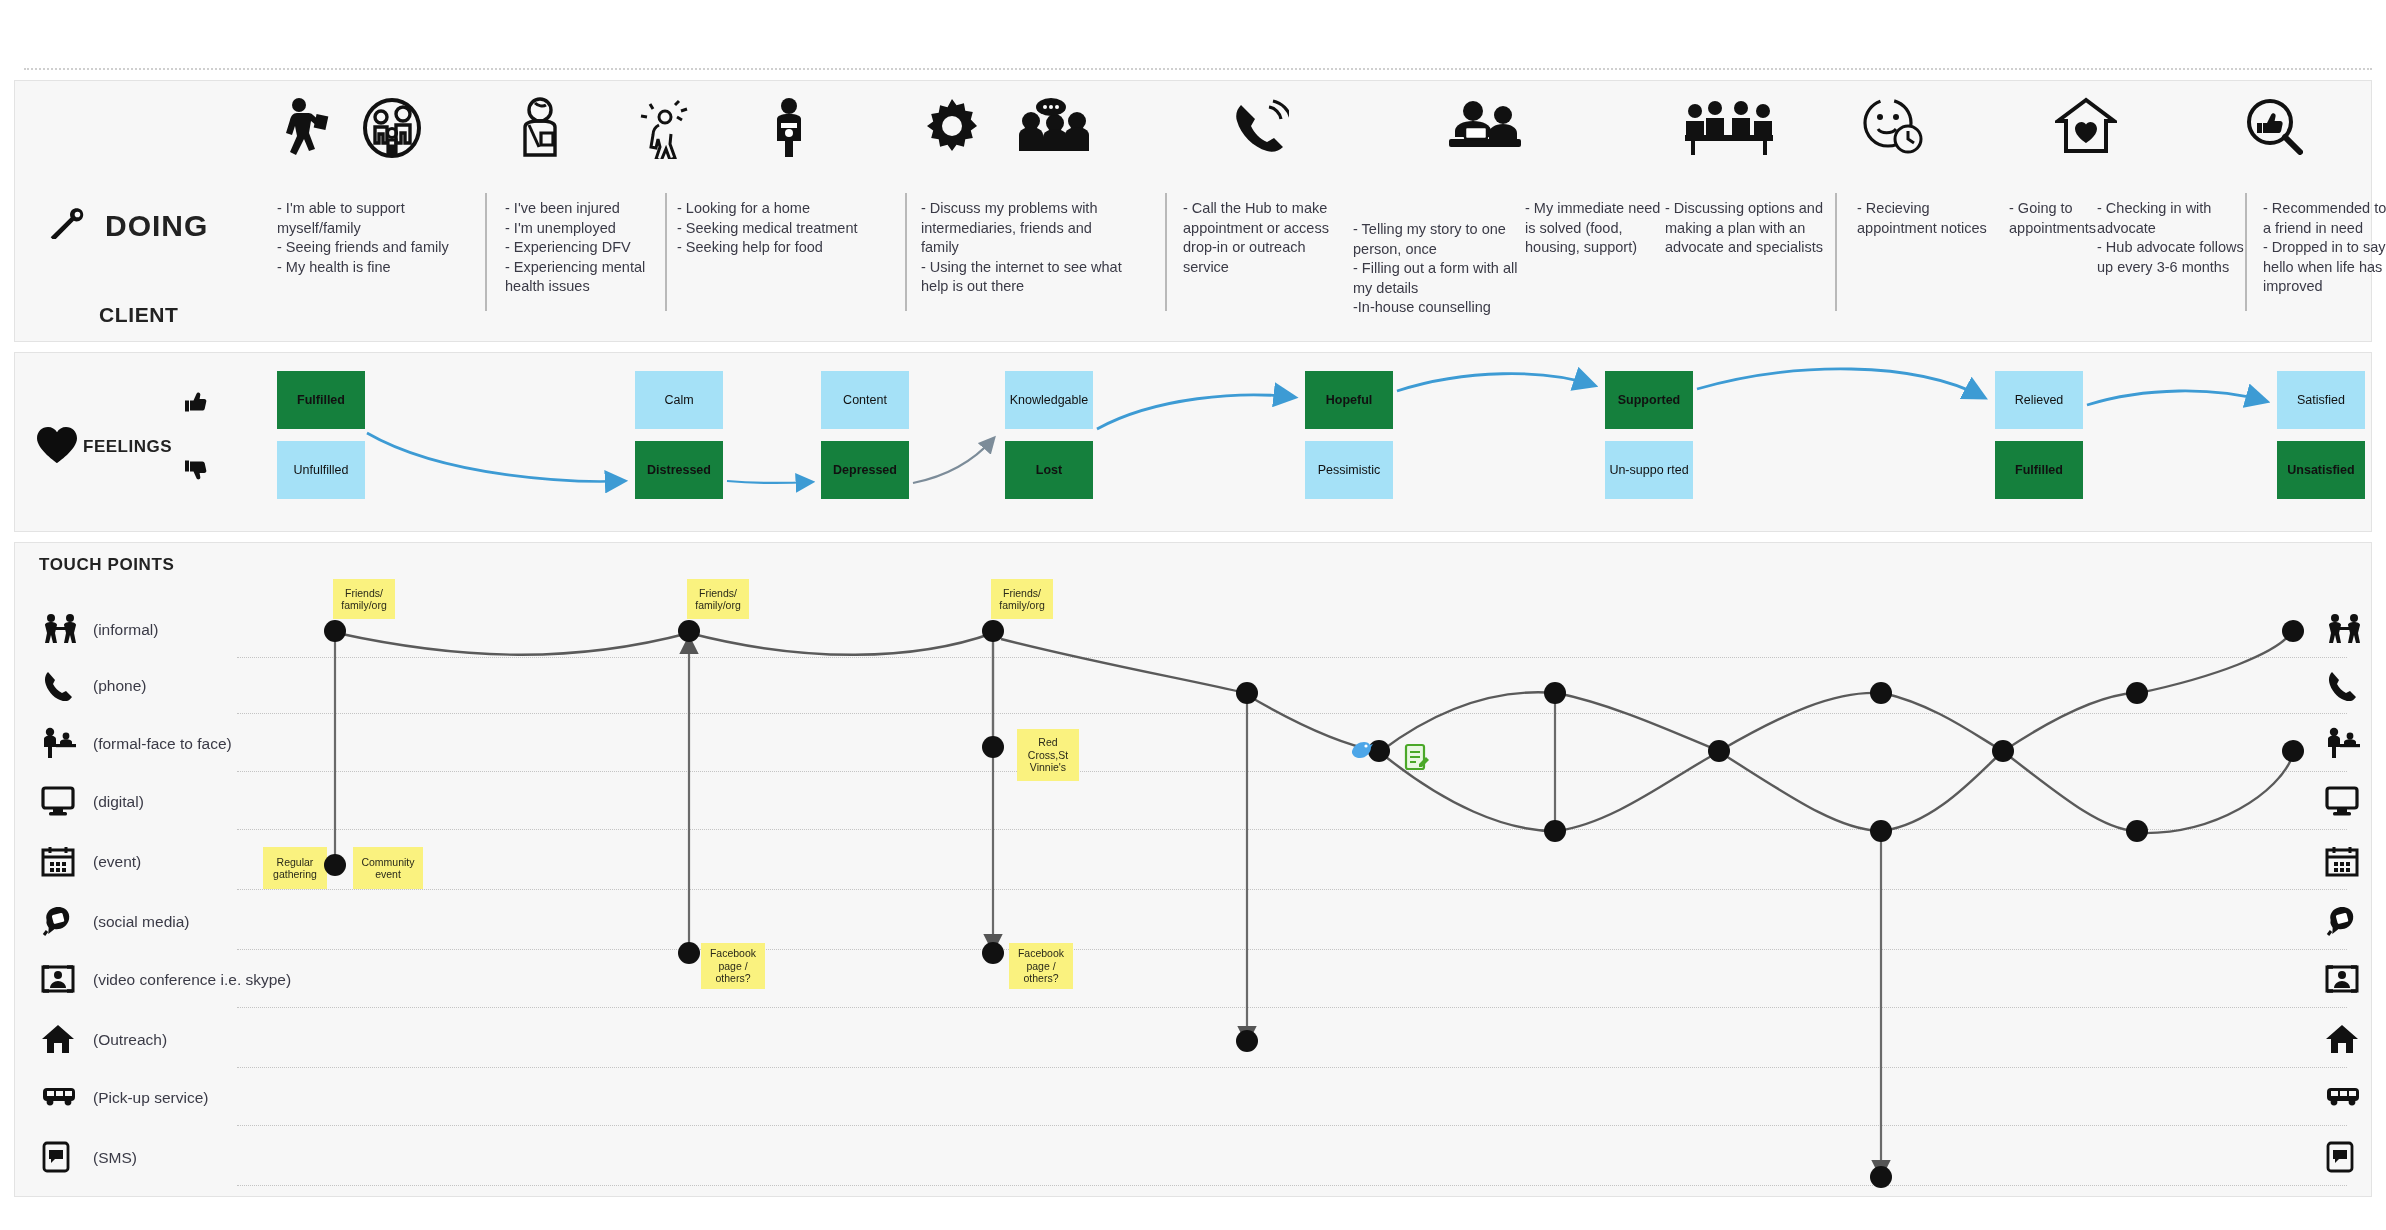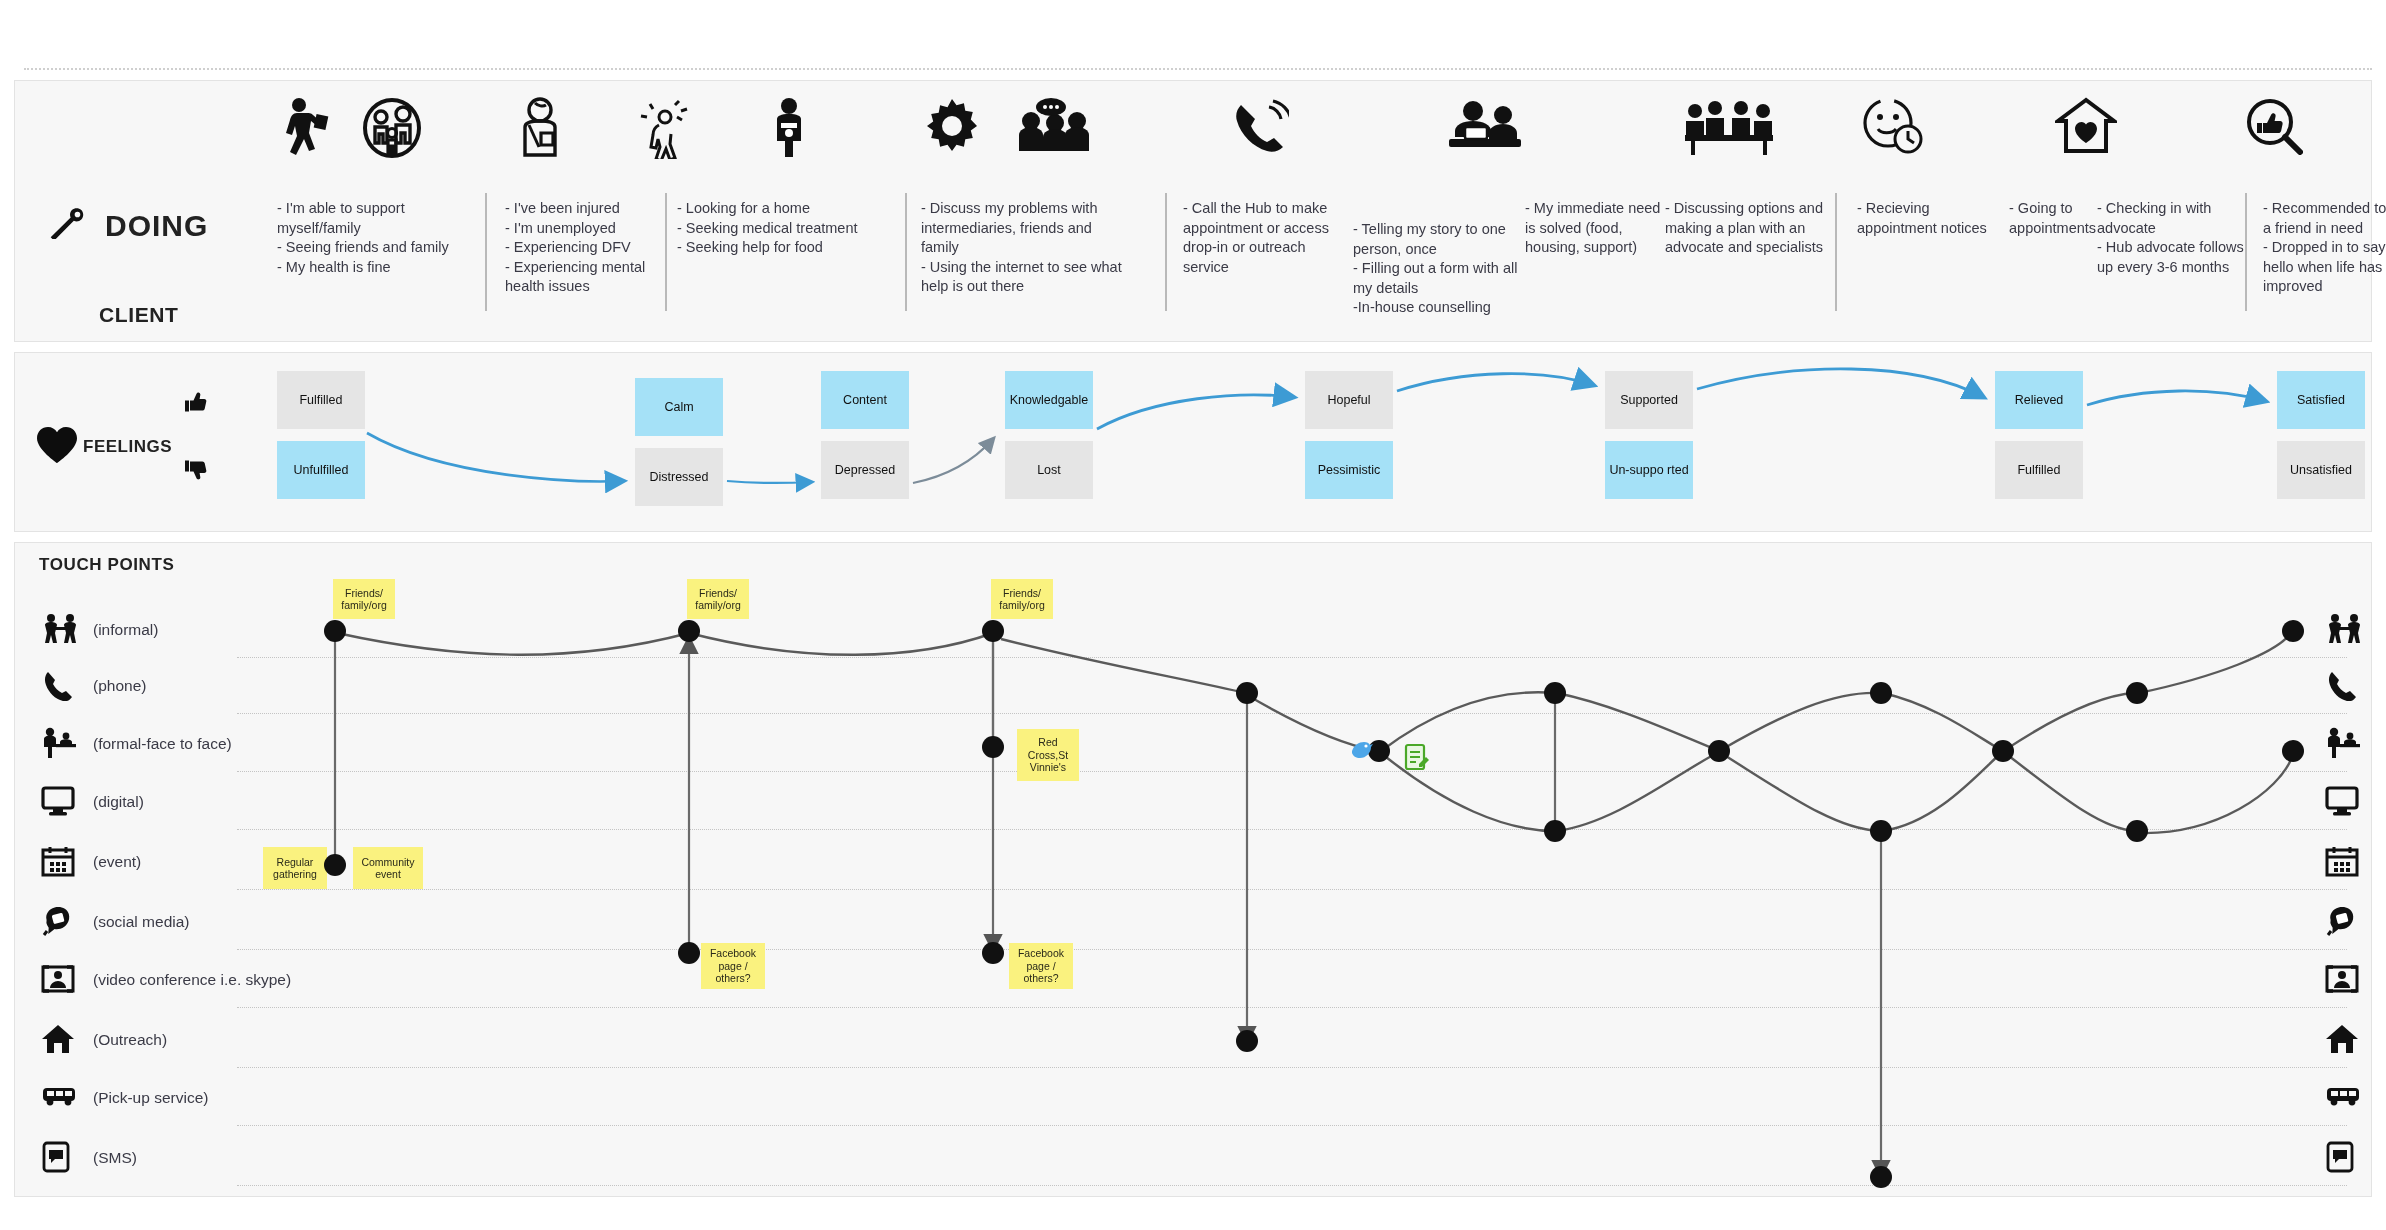--- a/index.html
+++ b/index.html
@@ -88,21 +88,21 @@
     width: 88px; height: 58px;
     display: flex; align-items: center; justify-content: center;
     text-align: center;
     font-size: 12.5px;
     color: #111;
     line-height: 1.15;
     padding: 2px;
   }
   .feel-pos { }
   .feel-neg { }
-  .c-dark { background: #e5e5e5; }
+  .c-dark { background: #15803d; font-weight: bold; }
   .c-light { background: #a5e1f7; }
 
   #feelings-svg { position: absolute; left: 0; top: 0; width: 2358px; height: 180px; pointer-events: none; }
 
   
   #touch-panel { left: 14px; top: 542px; width: 2358px; height: 655px; }
   #touch-title { left: 24px; top: 12px; font-size: 17px; letter-spacing: 0.6px; }
   .tp-row-label {
     position: absolute;
     font-size: 15.5px;
@@ -317,21 +317,21 @@
       <path d="M7 11.5h3.5l2.8-6.3c.5-1.2 1.6-1.9 2.7-1.5 1 .3 1.5 1.3 1.3 2.4L16.6 10h4.6c1.4 0 2.4 1.2 2.1 2.5l-1.6 7.2c-.2 1.1-1.2 1.9-2.3 1.9H7V11.5zM2 11.5h4v11H2z" fill="#111"></path>
     </svg>
     <svg id="thumb-down" width="26" height="26" viewBox="0 0 26 26">
       <path d="M7 14.5h3.5l2.8 6.3c.5 1.2 1.6 1.9 2.7 1.5 1-.3 1.5-1.3 1.3-2.4L16.6 16h4.6c1.4 0 2.4-1.2 2.1-2.5l-1.6-7.2C21.5 5.2 20.5 4.4 19.4 4.4H7v10.1zM2 3.5h4v11H2z" fill="#111"></path>
     </svg>
     <div id="feel-cols-container">
         <div class="feel-col" style="left: 262px; top: 18px;">
           <div class="feel-box feel-pos c-dark">Fulfilled</div>
           <div class="feel-box feel-neg c-light" style="margin-top: 12px;">Unfulfilled</div>
         </div>
-        <div class="feel-col" style="left: 620px; top: 25px;">
+        <div class="feel-col" style="left: 620px; top: 18px;">
           <div class="feel-box feel-pos c-light">Calm</div>
           <div class="feel-box feel-neg c-dark" style="margin-top: 12px;">Distressed</div>
         </div>
         <div class="feel-col" style="left: 806px; top: 18px;">
           <div class="feel-box feel-pos c-light">Content</div>
           <div class="feel-box feel-neg c-dark" style="margin-top: 12px;">Depressed</div>
         </div>
         <div class="feel-col" style="left: 990px; top: 18px;">
           <div class="feel-box feel-pos c-light">Knowledgable</div>
           <div class="feel-box feel-neg c-dark" style="margin-top: 12px;">Lost</div>

